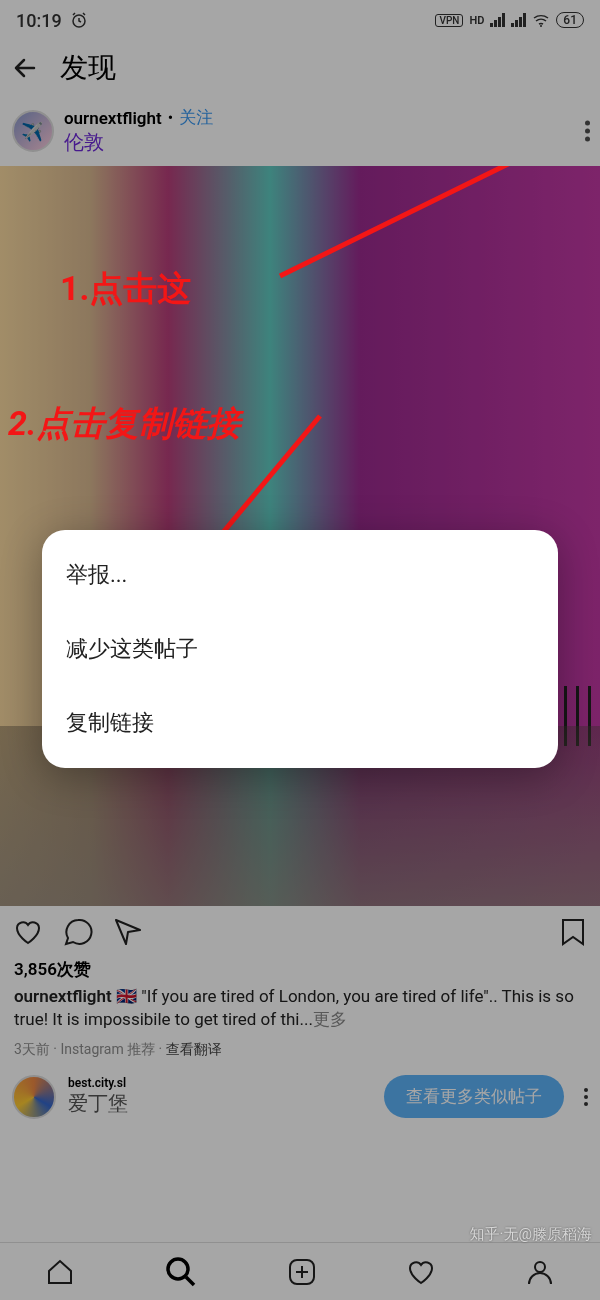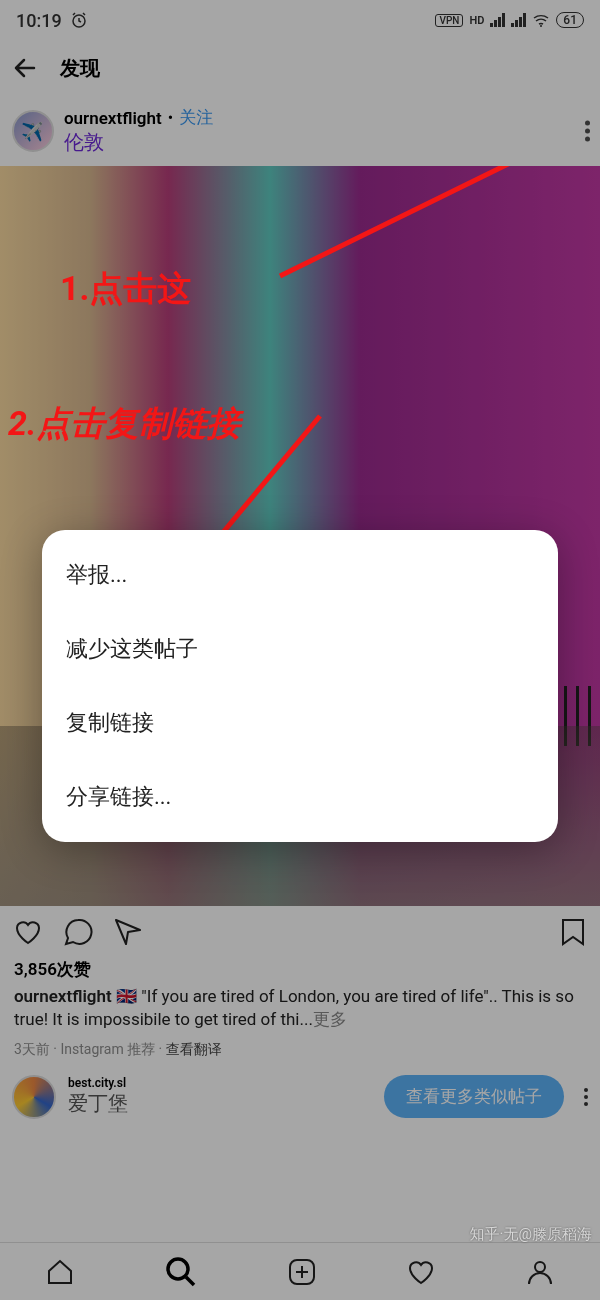--- a/index.html
+++ b/index.html
@@ -39,21 +39,21 @@
     .sigbars span:nth-child(3){height:10px;} .sigbars span:nth-child(4){height:14px;}
     .battery { border:1.5px solid #333; border-radius:8px; padding:0 6px; font-size:12px; display:inline-flex; align-items:center;}
     
     .header {
       height: 56px;
       display: flex;
       align-items: center;
       padding: 0 12px;
       gap: 20px;
     }
-    .header-title { font-size: 20px; font-weight: 700; }
+    .header-title { font-size: 28px; font-weight: 400; }
     
     .post-head {
       display: flex;
       align-items: center;
       padding: 10px 12px;
       gap: 10px;
       position: relative;
     }
     .avatar {
       width: 42px; height: 42px;
@@ -299,16 +299,15 @@
       <path d="M4 27a11 11 0 0122 0" class="icon-stroke"></path>
     </svg>
 </div>
 
 <div class="overlay-dim"></div>
 
 <div class="menu-popup">
   <div class="menu-item">举报...</div>
   <div class="menu-item">减少这类帖子</div>
   <div class="menu-item">复制链接</div>
-  <div class="menu-item">分享链接...</div>
 </div>
 
 <div class="watermark">知乎·无@滕原稻海</div>
 
 </body></html>

